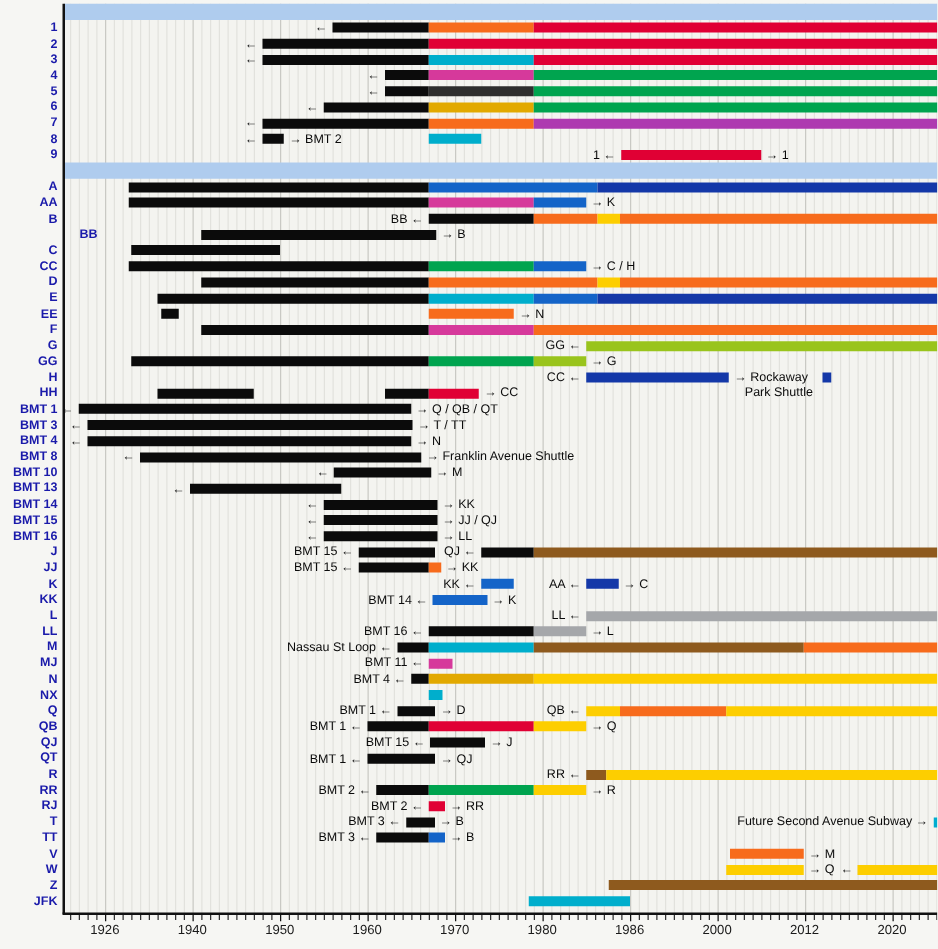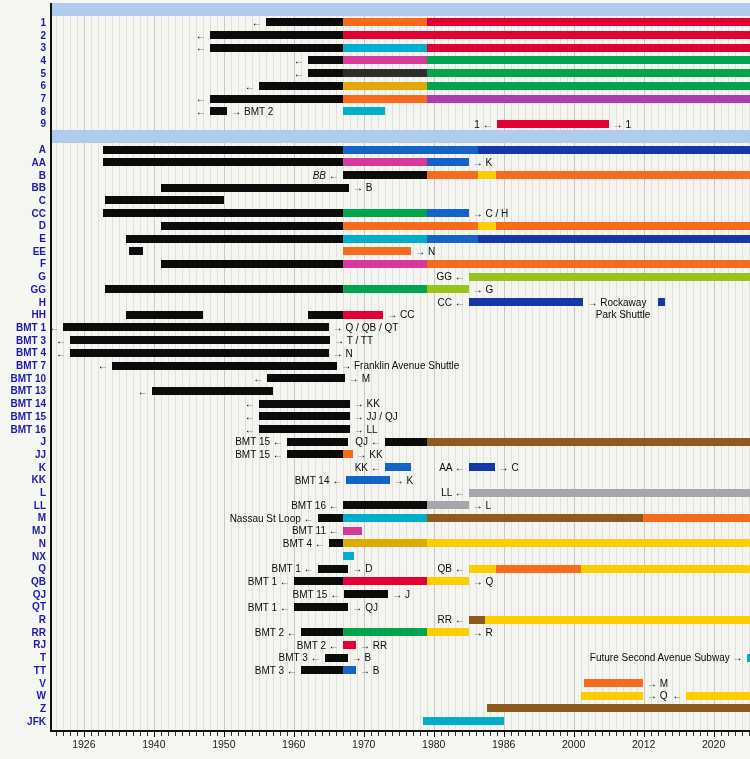--- a/index.html
+++ b/index.html
@@ -196,22 +196,22 @@
       <div class="row-label" style="top: 156.8px;">AA</div>
       <div class="bar" style="left: 102.778px; width: 239.997px; top: 158.35px; background: rgb(11, 11, 11);"></div>
       <div class="bar" style="left: 342.775px; width: 83.964px; top: 158.35px; background: rgb(214, 57, 155);"></div>
       <div class="bar" style="left: 426.739px; width: 41.982px; top: 158.35px; background: rgb(20, 100, 200);"></div>
       <div class="note right" style="top: 157px; left: 472.721px;">→ K</div>
       <div class="row-label" style="top: 169.5px;">B</div>
       <div class="bar" style="left: 342.775px; width: 83.964px; top: 171.05px; background: rgb(11, 11, 11);"></div>
       <div class="bar" style="left: 426.739px; width: 51.0781px; top: 171.05px; background: rgb(247, 107, 28);"></div>
       <div class="bar" style="left: 477.817px; width: 18.1922px; top: 171.05px; background: rgb(253, 206, 0);"></div>
       <div class="bar" style="left: 496.009px; width: 253.991px; top: 171.05px; background: rgb(247, 107, 28);"></div>
-      <div class="note left" style="top: 169.7px; left: 338.775px; font-style: italic;">BB ←</div>
-      <div class="row-label" style="top: 182.2px;">BB</div>
+      <div class="note left" style="top: 169.7px; left: 338.775px;">BB ←</div>
+      <div class="row-label" style="top: 182.2px; padding-left: 32px;">BB</div>
       <div class="bar" style="left: 160.853px; width: 188.219px; top: 183.75px; background: rgb(11, 11, 11);"></div>
       <div class="note right" style="top: 182.4px; left: 353.072px;">→ B</div>
       <div class="row-label" style="top: 194.9px;">C</div>
       <div class="bar" style="left: 104.877px; width: 118.949px; top: 196.45px; background: rgb(11, 11, 11);"></div>
       <div class="row-label" style="top: 207.6px;">CC</div>
       <div class="bar" style="left: 102.778px; width: 239.997px; top: 209.15px; background: rgb(11, 11, 11);"></div>
       <div class="bar" style="left: 342.775px; width: 83.964px; top: 209.15px; background: rgb(0, 164, 79);"></div>
       <div class="bar" style="left: 426.739px; width: 41.982px; top: 209.15px; background: rgb(20, 100, 200);"></div>
       <div class="note right" style="top: 207.8px; left: 472.721px;">→ C / H</div>
       <div class="row-label" style="top: 220.3px;">D</div>
@@ -256,21 +256,21 @@
       <div class="note left" style="top: 322.1px; left: 58.8949px;">←</div>
       <div class="note right" style="top: 322.1px; left: 332.781px;">→ Q / QB / QT</div>
       <div class="row-label" style="top: 334.6px;">BMT 3</div>
       <div class="bar" style="left: 69.8919px; width: 260.288px; top: 336.15px; background: rgb(11, 11, 11);"></div>
       <div class="note left" style="top: 334.8px; left: 65.8919px;">←</div>
       <div class="note right" style="top: 334.8px; left: 334.18px;">→ T / TT</div>
       <div class="row-label" style="top: 347.3px;">BMT 4</div>
       <div class="bar" style="left: 69.8919px; width: 258.889px; top: 348.85px; background: rgb(11, 11, 11);"></div>
       <div class="note left" style="top: 347.5px; left: 65.8919px;">←</div>
       <div class="note right" style="top: 347.5px; left: 332.781px;">→ N</div>
-      <div class="row-label" style="top: 360px;">BMT 7</div>
+      <div class="row-label" style="top: 360px;">BMT 8</div>
       <div class="bar" style="left: 111.874px; width: 225.303px; top: 361.55px; background: rgb(11, 11, 11);"></div>
       <div class="note left" style="top: 360.2px; left: 107.874px;">←</div>
       <div class="note right" style="top: 360.2px; left: 341.177px;">→ Franklin Avenue Shuttle</div>
       <div class="row-label" style="top: 372.7px;">BMT 10</div>
       <div class="bar" style="left: 267.207px; width: 77.6667px; top: 374.25px; background: rgb(11, 11, 11);"></div>
       <div class="note left" style="top: 372.9px; left: 263.207px;">←</div>
       <div class="note right" style="top: 372.9px; left: 348.874px;">→ M</div>
       <div class="row-label" style="top: 385.4px;">BMT 13</div>
       <div class="bar" style="left: 151.757px; width: 121.048px; top: 386.95px; background: rgb(11, 11, 11);"></div>
       <div class="note left" style="top: 385.6px; left: 147.757px;">←</div>

